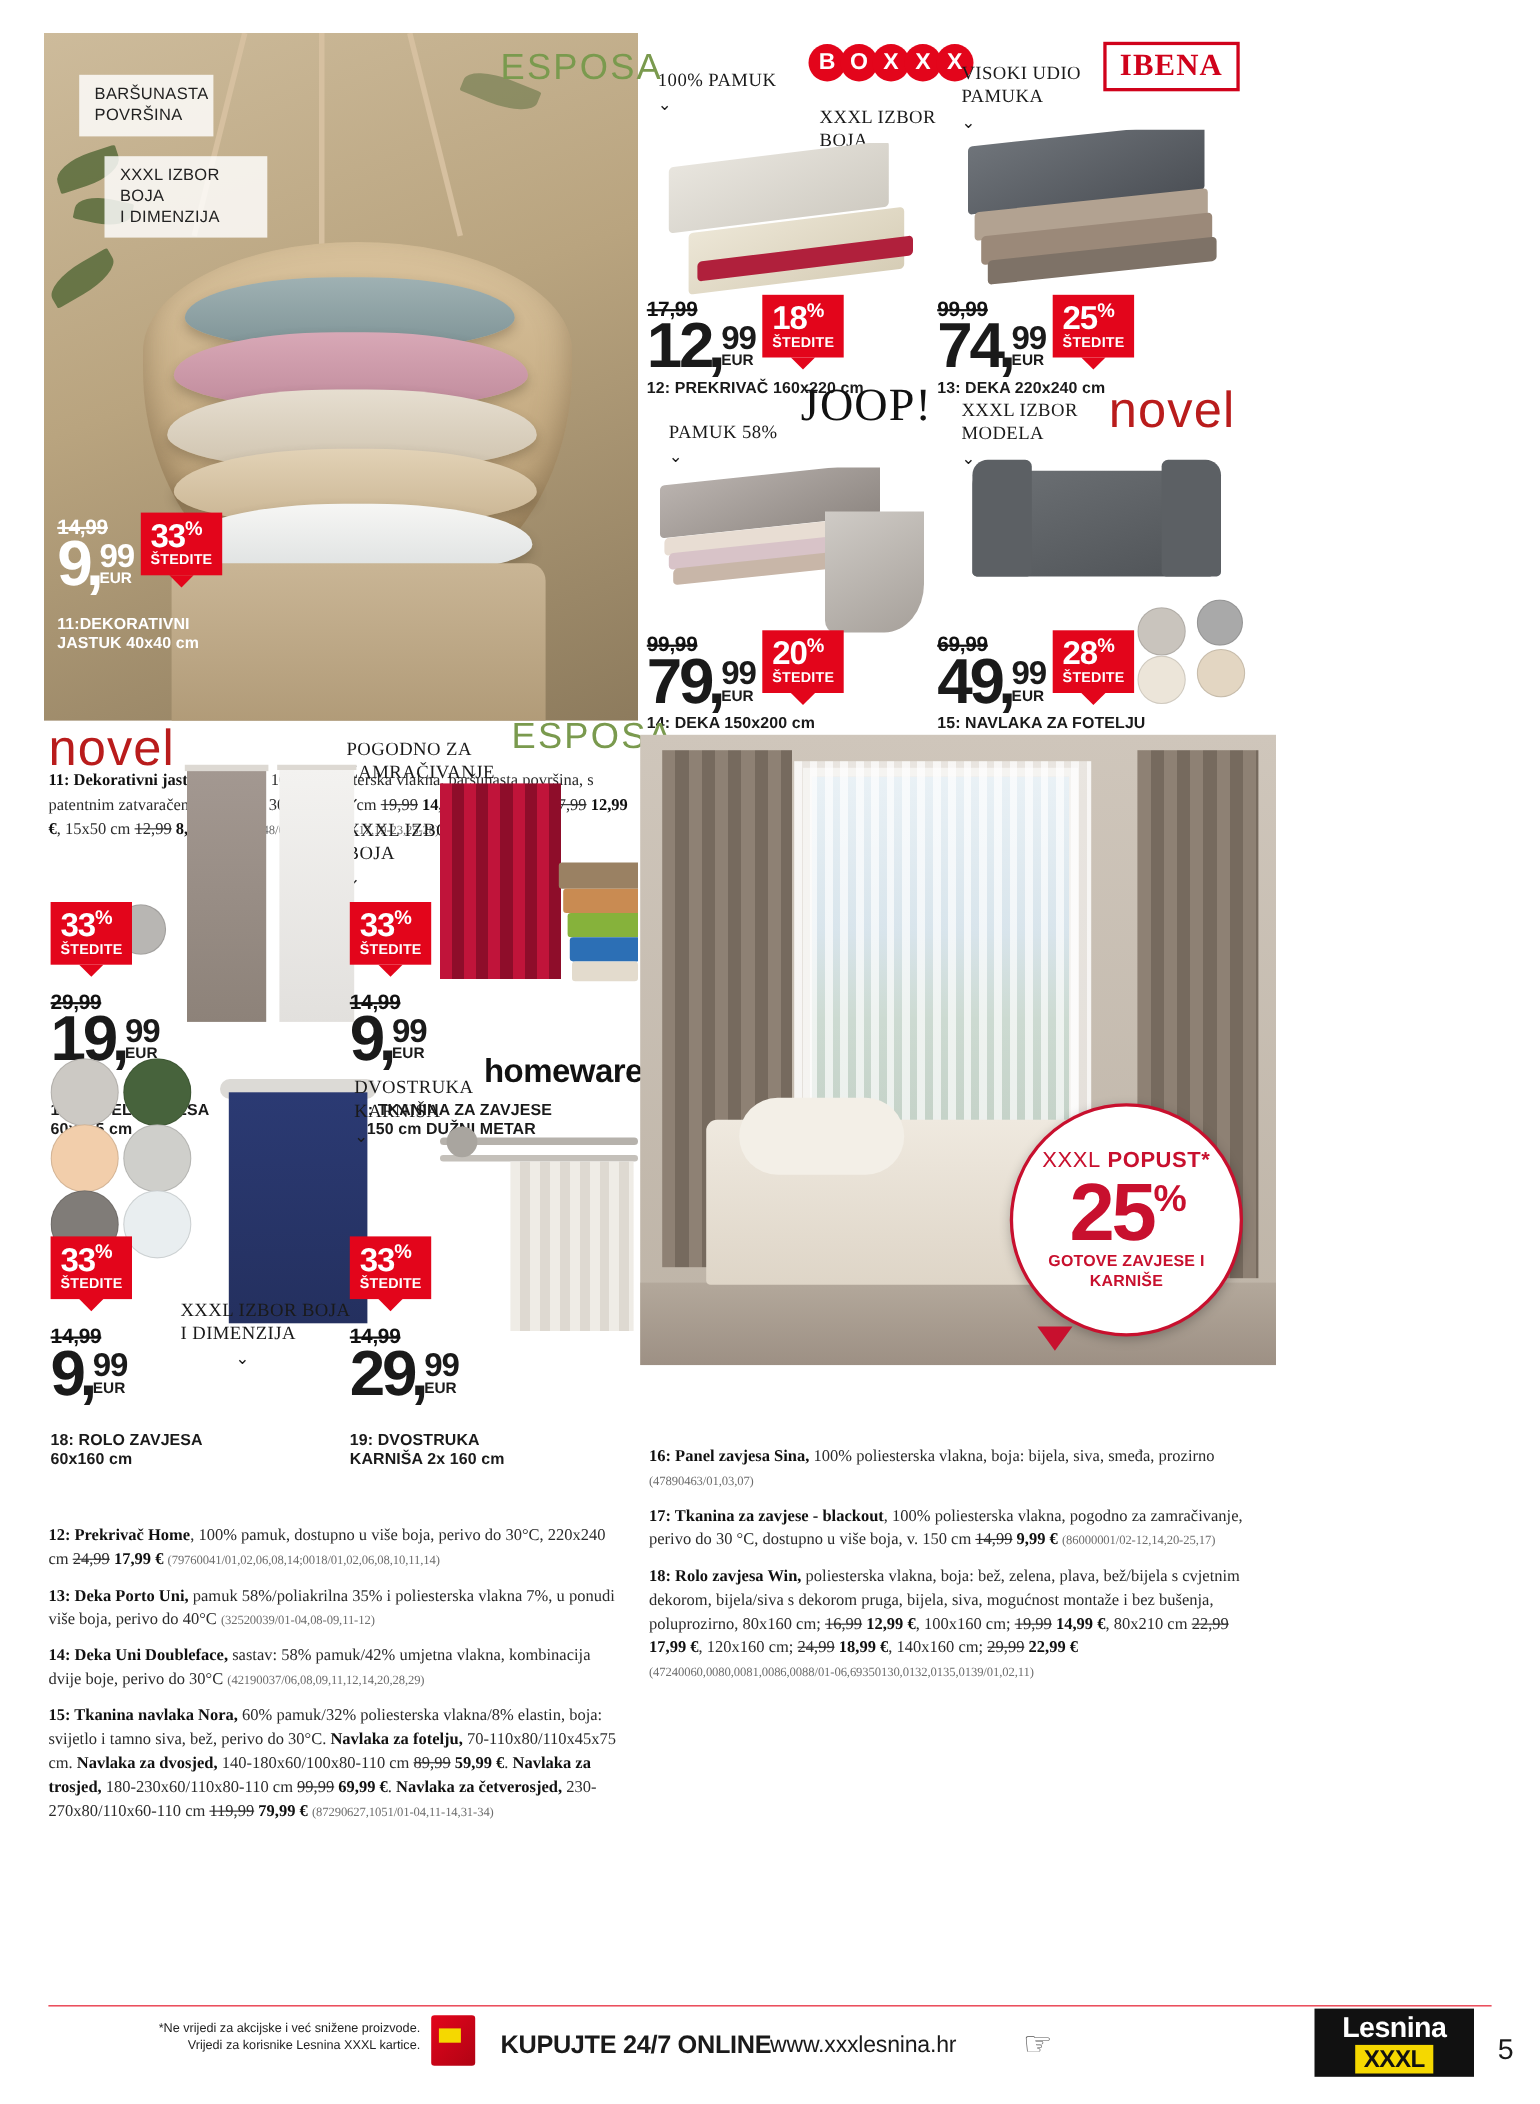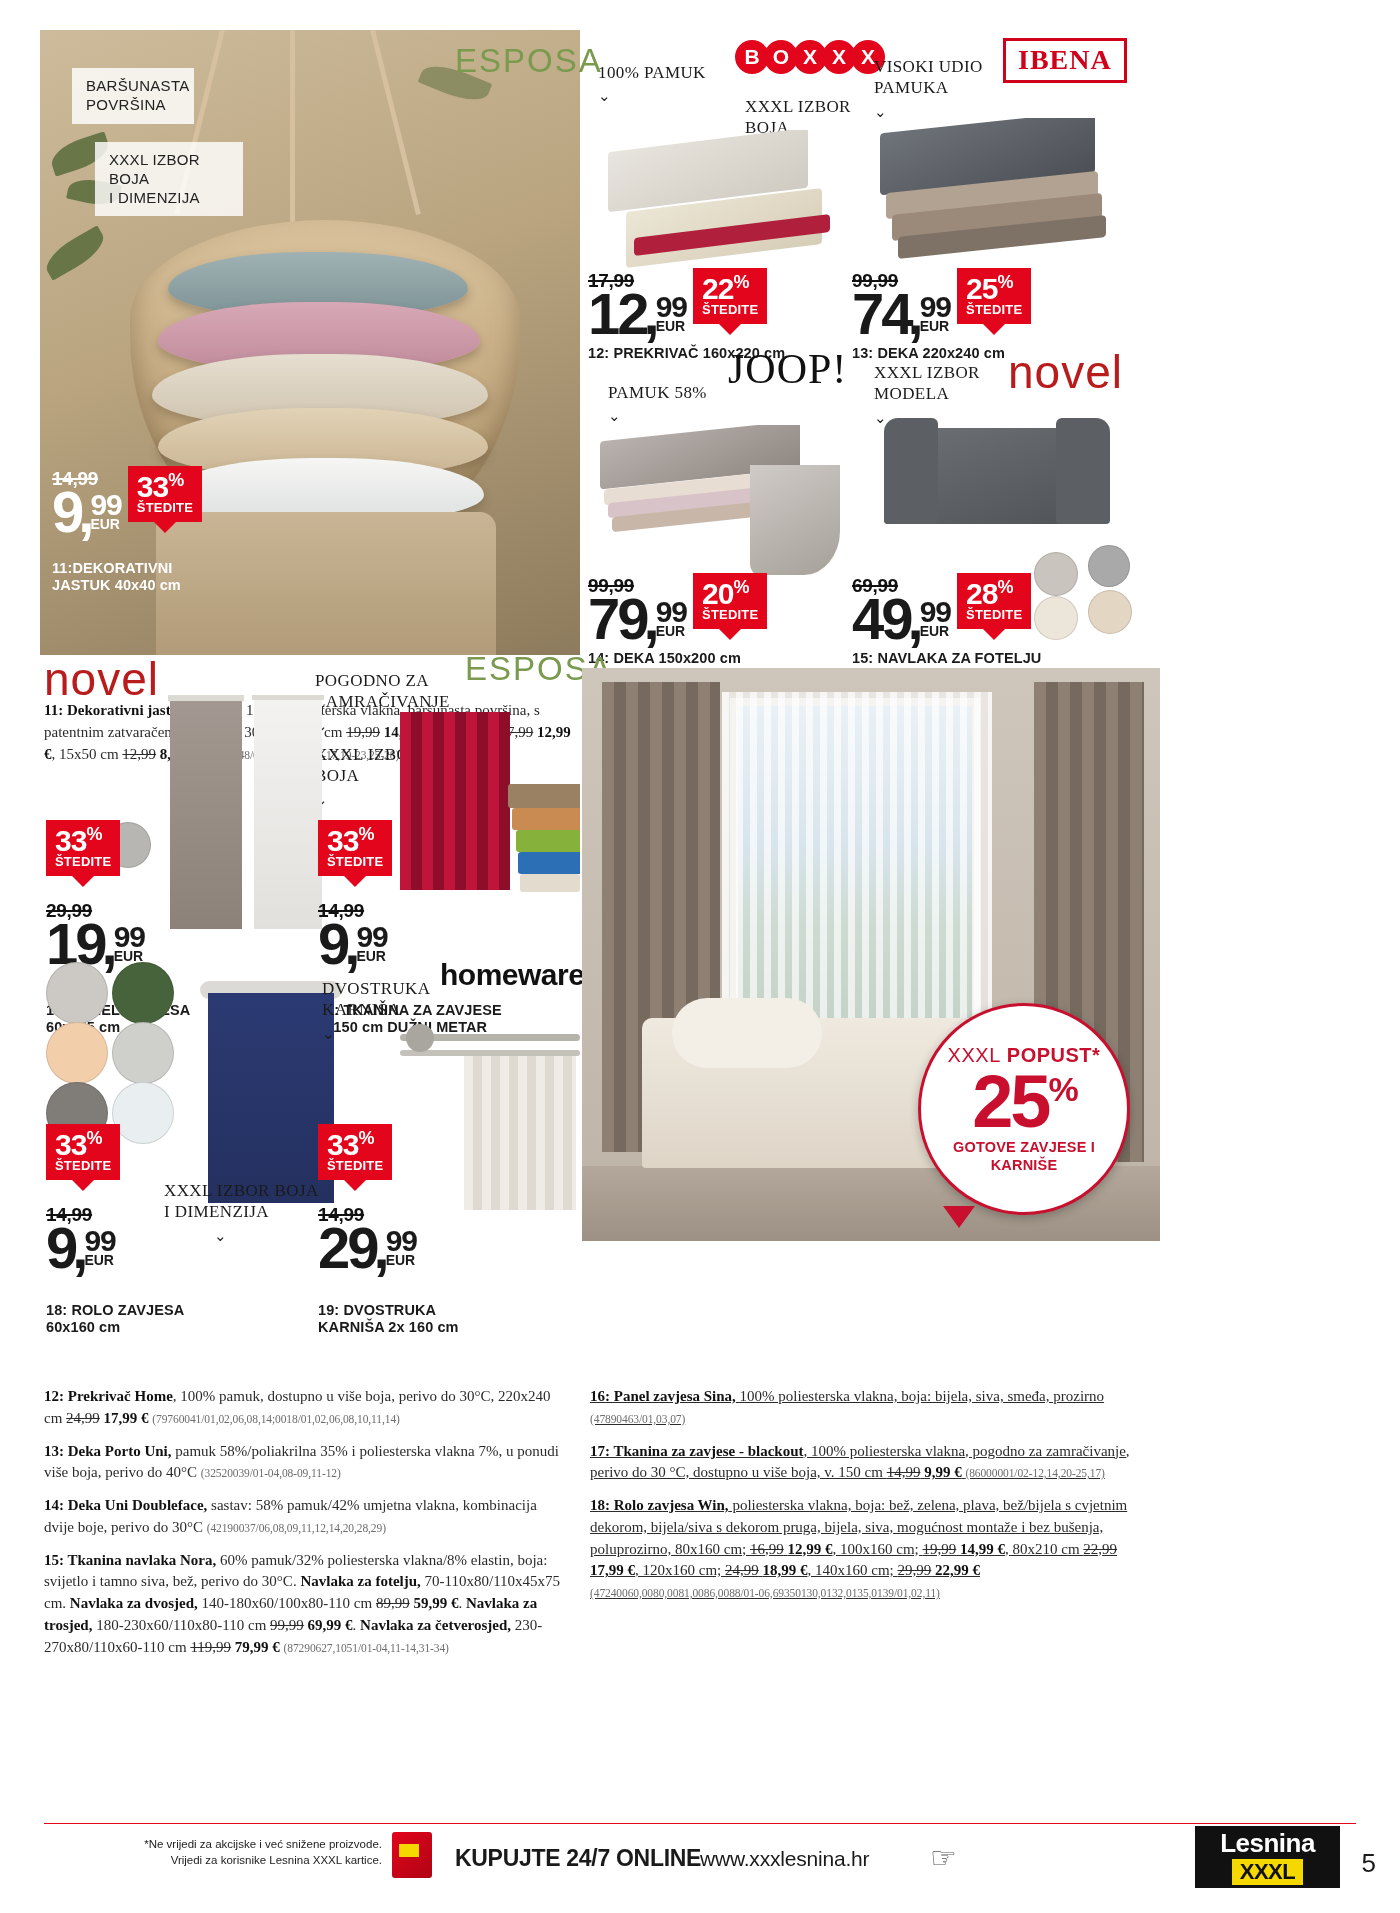--- a/index.html
+++ b/index.html
@@ -338,21 +338,21 @@
       <span class="new-price">
         <span class="np-int">12</span>
         <span class="np-comma">,</span>
         <span class="np-right">
           <span class="np-dec">99</span>
           <span class="np-eur">EUR</span>
         </span>
       </span>
     </div>
     <div class="badge" style="margin-bottom:14px;">
-      <span class="badge-pct"><span>22</span><sup>%</sup></span>
+      <span class="badge-pct"><span>18</span><sup>%</sup></span>
       <span class="badge-save">ŠTEDITE</span>
     </div>
   </div>
   <div class="item-caption" style="left:588px;top:345px;">12: PREKRIVAČ 160x220 cm</div>
 
   <div class="price-block" style="left:852px;top:268px;">
     <div class="price-col">
       <span class="old-price">99,99</span>
       <span class="new-price">
         <span class="np-int">74</span>
@@ -616,21 +616,21 @@
       dvije boje, perivo do 30°C <span class="code">(42190037/06,08,09,11,12,14,20,28,29)</span></p>
     <p><b>15: Tkanina navlaka Nora,</b> 60% pamuk/32% poliesterska vlakna/8% elastin,
       boja: svijetlo i tamno siva, bež, perivo do 30°C. <b>Navlaka za fotelju,</b>
       70-110x80/110x45x75 cm. <b>Navlaka za dvosjed,</b> 140-180x60/100x80-110 cm
       <span class="strike">89,99</span> <b>59,99 €</b>. <b>Navlaka za trosjed,</b> 180-230x60/110x80-110 cm
       <span class="strike">99,99</span> <b>69,99 €</b>.
       <b>Navlaka za četverosjed,</b> 230-270x80/110x60-110 cm <span class="strike">119,99</span> <b>79,99 €</b>
       <span class="code">(87290627,1051/01-04,11-14,31-34)</span></p>
   </div>
 
-  <div class="desc" style="left:590px;top:1386px;width:556px;text-decoration:underline;">
+  <div class="desc" style="left:590px;top:1314px;width:556px;">
     <p><b>16: Panel zavjesa Sina,</b> 100% poliesterska vlakna, boja: bijela, siva, smeđa,
       prozirno <span class="code">(47890463/01,03,07)</span></p>
     <p><b>17: Tkanina za zavjese - blackout</b>, 100% poliesterska vlakna, pogodno za
       zamračivanje, perivo do 30 °C, dostupno u više boja, v. 150 cm
       <span class="strike">14,99</span> <b>9,99 €</b>
       <span class="code">(86000001/02-12,14,20-25,17)</span></p>
     <p><b>18: Rolo zavjesa Win,</b> poliesterska vlakna, boja: bež, zelena, plava, bež/bijela s
       cvjetnim dekorom, bijela/siva s dekorom pruga, bijela, siva, mogućnost montaže i
       bez bušenja, poluprozirno, 80x160 cm; <span class="strike">16,99</span> <b>12,99 €</b>, 100x160 cm;
       <span class="strike">19,99</span> <b>14,99 €</b>,

